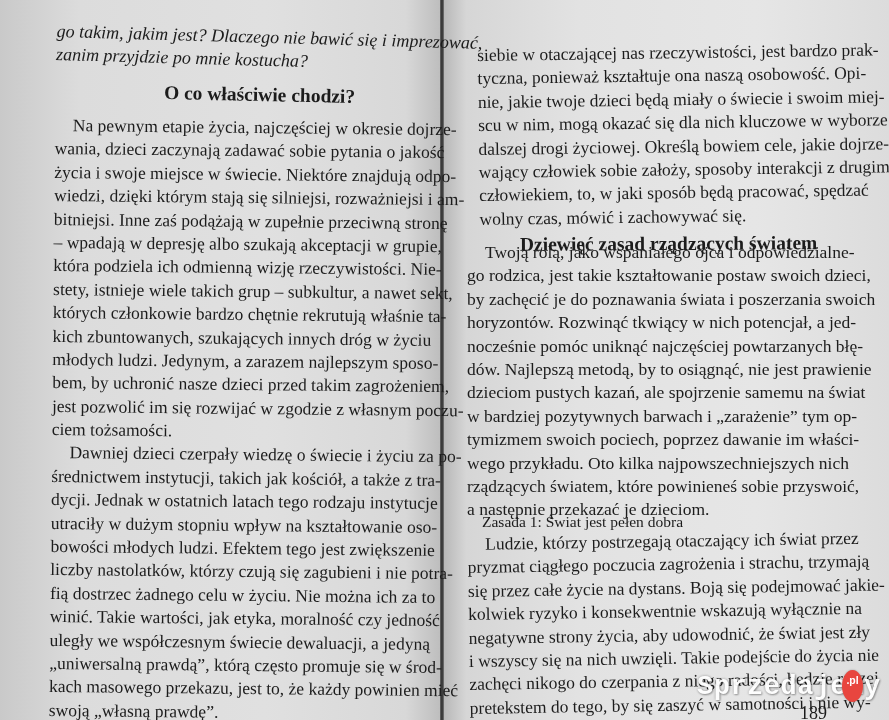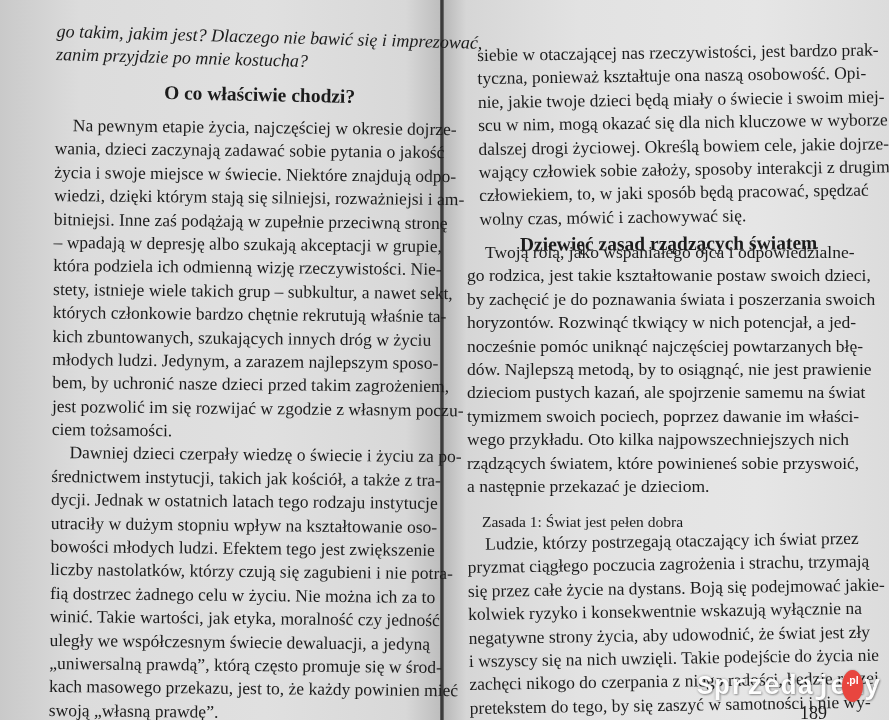--- a/index.html
+++ b/index.html
@@ -208,20 +208,21 @@
   <div class="heading heading-right">Dziewięć zasad rządzących światem</div>
 
   <div class="text-block" style="left:467px; top:241px; width:377px;">
     <span class="line indent">Twoją rolą, jako wspaniałego ojca i odpowiedzialne-</span>
     <span class="line">go rodzica, jest takie kształtowanie postaw swoich dzieci,</span>
     <span class="line">by zachęcić je do poznawania świata i poszerzania swoich</span>
     <span class="line">horyzontów. Rozwinąć tkwiący w nich potencjał, a jed-</span>
     <span class="line">nocześnie pomóc uniknąć najczęściej powtarzanych błę-</span>
     <span class="line">dów. Najlepszą metodą, by to osiągnąć, nie jest prawienie</span>
     <span class="line">dzieciom pustych kazań, ale spojrzenie samemu na świat</span>
+    <span class="line">w bardziej pozytywnych barwach i „zarażenie” tym op-</span>
     <span class="line">tymizmem swoich pociech, poprzez dawanie im właści-</span>
     <span class="line">wego przykładu. Oto kilka najpowszechniejszych nich</span>
     <span class="line">rządzących światem, które powinieneś sobie przyswoić,</span>
     <span class="line last">a następnie przekazać je dzieciom.</span>
   </div>
 
   <div class="text-block" style="left:468px; top:510px; width:380px; font-weight:normal; font-size:15.5px;">
     <span class="line last" style="text-indent:14px;">Zasada 1: Świat jest pełen dobra</span>
   </div>
 

